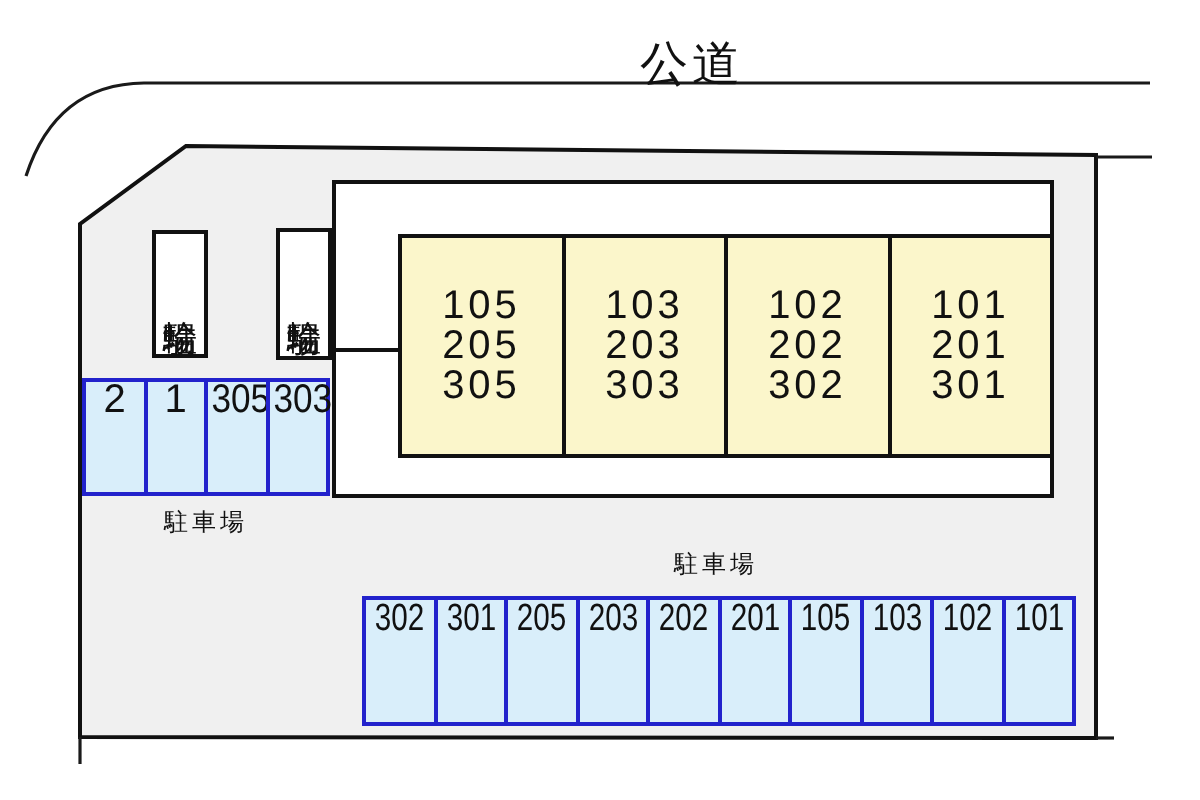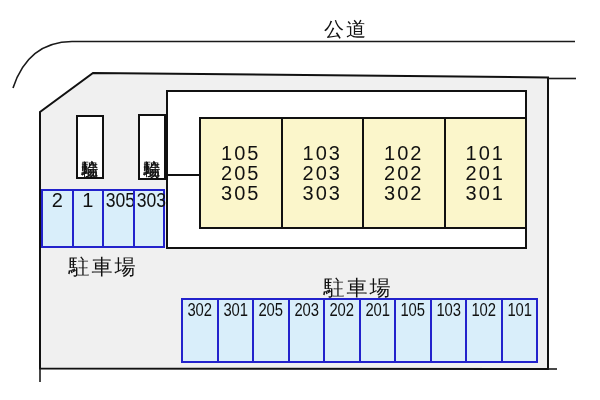--- a/index.html
+++ b/index.html
@@ -4,22 +4,22 @@
 <style>
   html,body{margin:0;padding:0;background:#ffffff;}
   .stage{
     position:relative;width:600px;height:400px;overflow:hidden;
     background:#ffffff;
     font-family:"Liberation Sans",sans-serif;
     color:#111;
   }
   .stage svg{position:absolute;left:0;top:0;z-index:0;}
   .lbl{position:absolute;z-index:5;text-align:center;white-space:nowrap;}
-  .road-lbl{font-size:20px;letter-spacing:2px;}
-  .lot-title{font-size:21px;letter-spacing:2px;}
+  .road-lbl{font-size:24px;letter-spacing:2px;}
+  .lot-title{font-size:12px;letter-spacing:2px;}
   
   .building{
     position:absolute;left:166px;top:90px;width:361px;height:159px;
     background:#ffffff;border:2px solid #111;box-sizing:border-box;z-index:2;
   }
   .rooms{
     position:absolute;left:31px;top:25px;width:328px;height:112px;
     display:flex;box-sizing:border-box;
   }
   .room{

